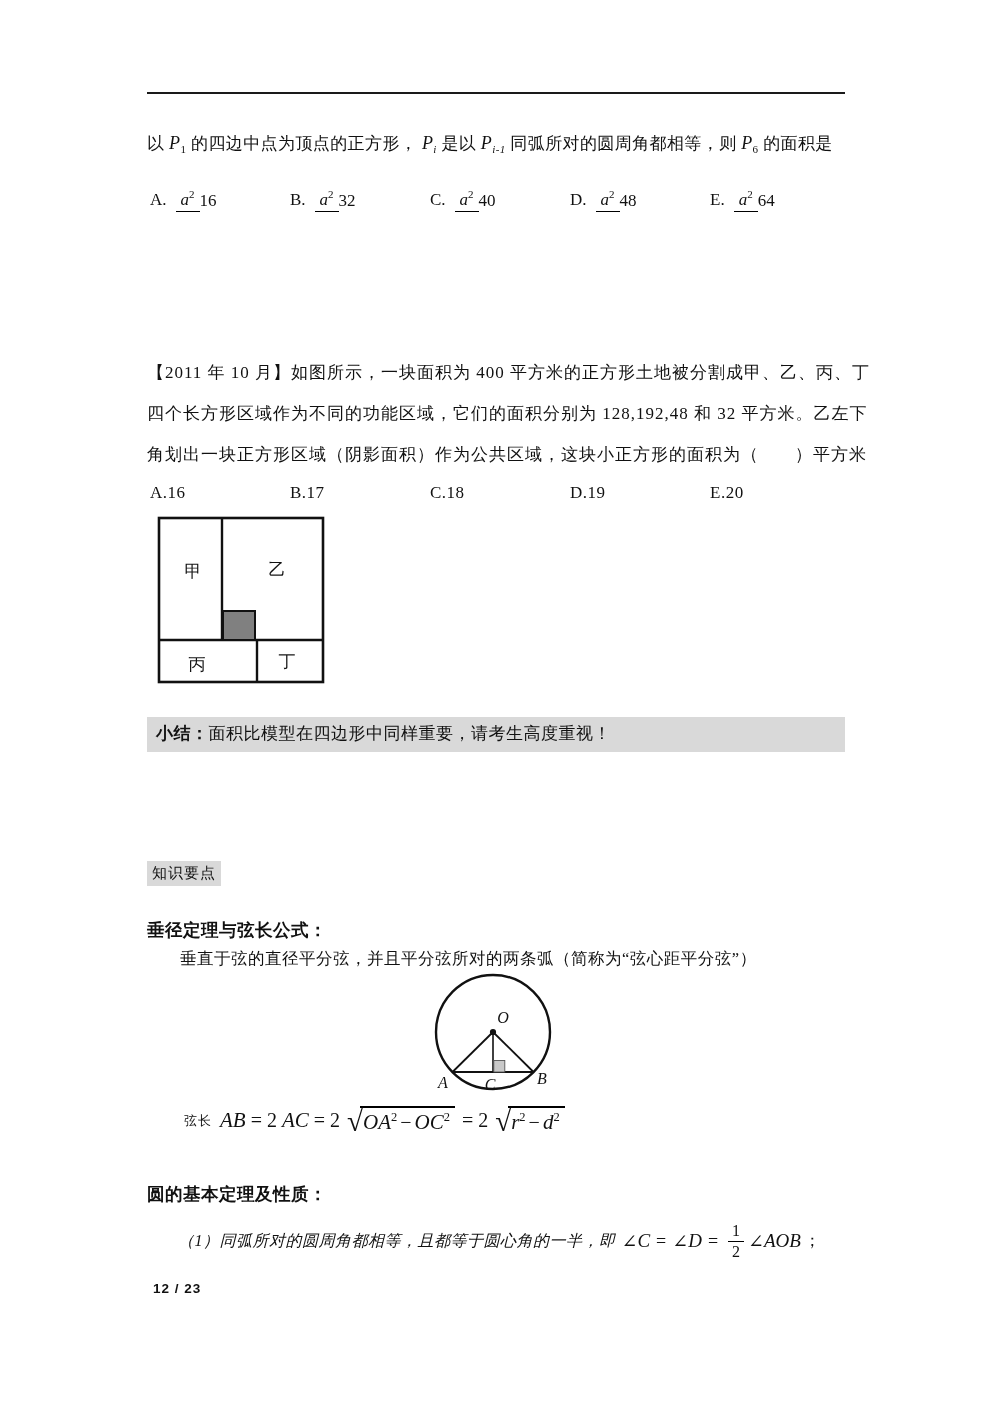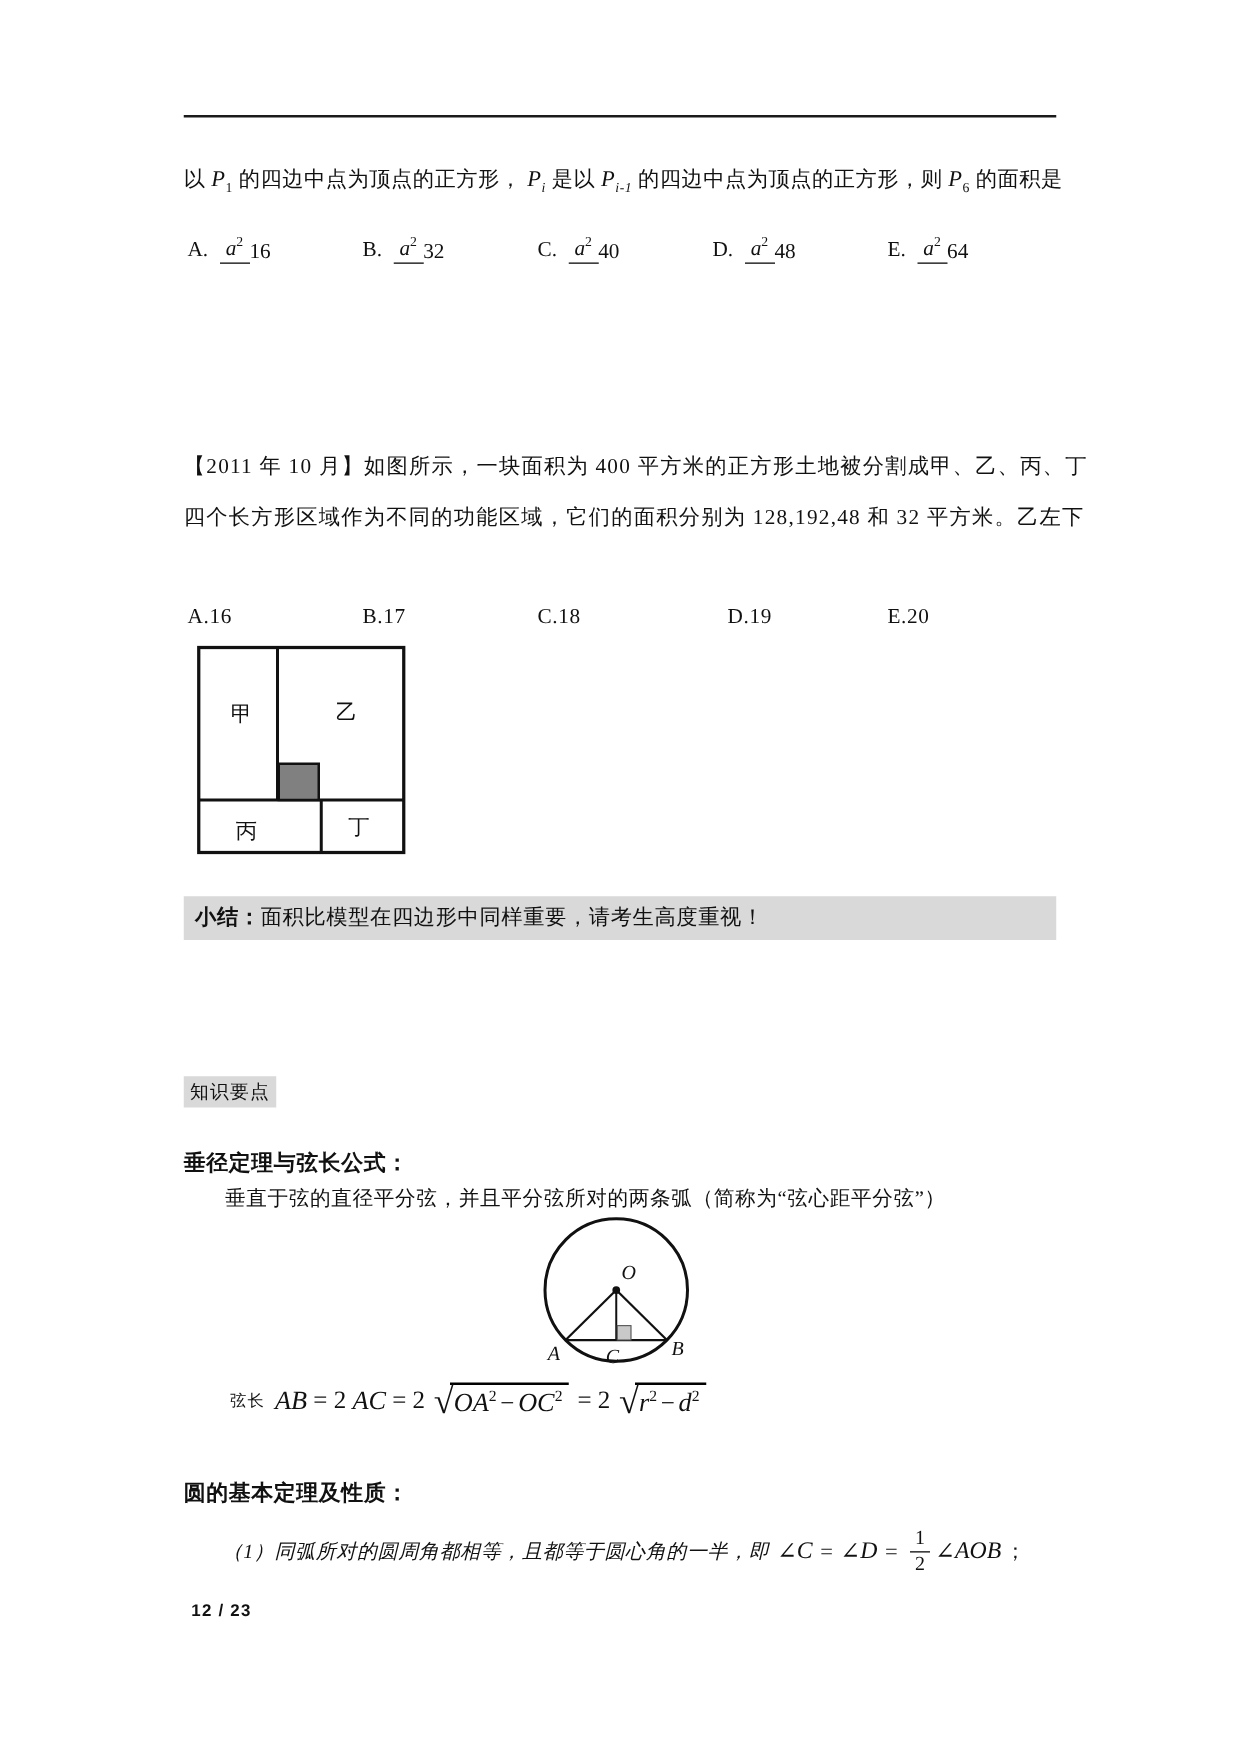--- a/index.html
+++ b/index.html
@@ -69,21 +69,21 @@
 
   .footer{left:153px;top:1281px;font-size:13.5px;letter-spacing:1px;}
 </style>
 </head>
 <body>
 
 <div id="page">
 
   <div class="abs hrule"></div>
 
-  <div class="abs stem cjk"><span>以 </span><span class="pvar">P</span><sub>1</sub><span> 的四边中点为顶点的正方形， </span><span class="pvar">P</span><sub class="mi">i</sub><span> 是以 </span><span class="pvar">P</span><sub class="mi">i-1</sub><span> 的四边中点为顶点的正方形，则 </span><span class="pvar">P</span><sub>6</sub><span> 的面积是</span></div>
+  <div class="abs stem cjk"><span>以 </span><span class="pvar">P</span><sub>1</sub><span> 的四边中点为顶点的正方形， </span><span class="pvar">P</span><sub class="mi">i</sub><span> 是以 </span><span class="pvar">P</span><sub class="mi">i-1</sub><span> 同弧所对的圆周角都相等，则 </span><span class="pvar">P</span><sub>6</sub><span> 的面积是</span></div>
 
   <div class="abs optrow1">
     <div class="opt opt-a">
       <span>A.</span>
       <span class="frac">
           <span class="num"><span class="mi">a</span><sup>2</sup></span>
           <span class="den">16</span>
         </span>
     </div>
     <div class="opt opt-b">
@@ -112,26 +112,27 @@
       <span class="frac">
           <span class="num"><span class="mi">a</span><sup>2</sup></span>
           <span class="den">64</span>
         </span>
     </div>
   </div>
 
 
   <div class="abs p2line p2l1">【2011 年 10 月】如图所示，一块面积为 400 平方米的正方形土地被分割成甲、乙、丙、丁</div>
   <div class="abs p2line p2l2">四个长方形区域作为不同的功能区域，它们的面积分别为 128,192,48 和 32 平方米。乙左下</div>
+  <div class="abs p2line p2l3">角划出一块正方形区域（阴影面积）作为公共区域，这块小正方形的面积为（　　）平方米</div>
 
   <div class="abs optrow2">
     <span class="opt2" style="left:150px">A.16</span>
     <span class="opt2" style="left:290px">B.17</span>
     <span class="opt2" style="left:430px">C.18</span>
-    <span class="opt2" style="left:582px">D.19</span>
+    <span class="opt2" style="left:570px">D.19</span>
     <span class="opt2" style="left:710px">E.20</span>
   </div>
 
   <svg class="abs fig1" width="175" height="175" viewBox="0 0 175 175">
     <rect x="4" y="4" width="164" height="164" fill="none" stroke="#111" stroke-width="2.6"></rect>
     <line x1="67" y1="4" x2="67" y2="126" stroke="#111" stroke-width="2.4"></line>
     <line x1="4" y1="126" x2="168" y2="126" stroke="#111" stroke-width="2.4"></line>
     <line x1="102" y1="126" x2="102" y2="168" stroke="#111" stroke-width="2.4"></line>
     <rect x="68" y="97" width="32" height="29" fill="#808080" stroke="#111" stroke-width="2"></rect>
     <text x="38" y="63" font-size="17" text-anchor="middle" fill="#111">甲</text>

